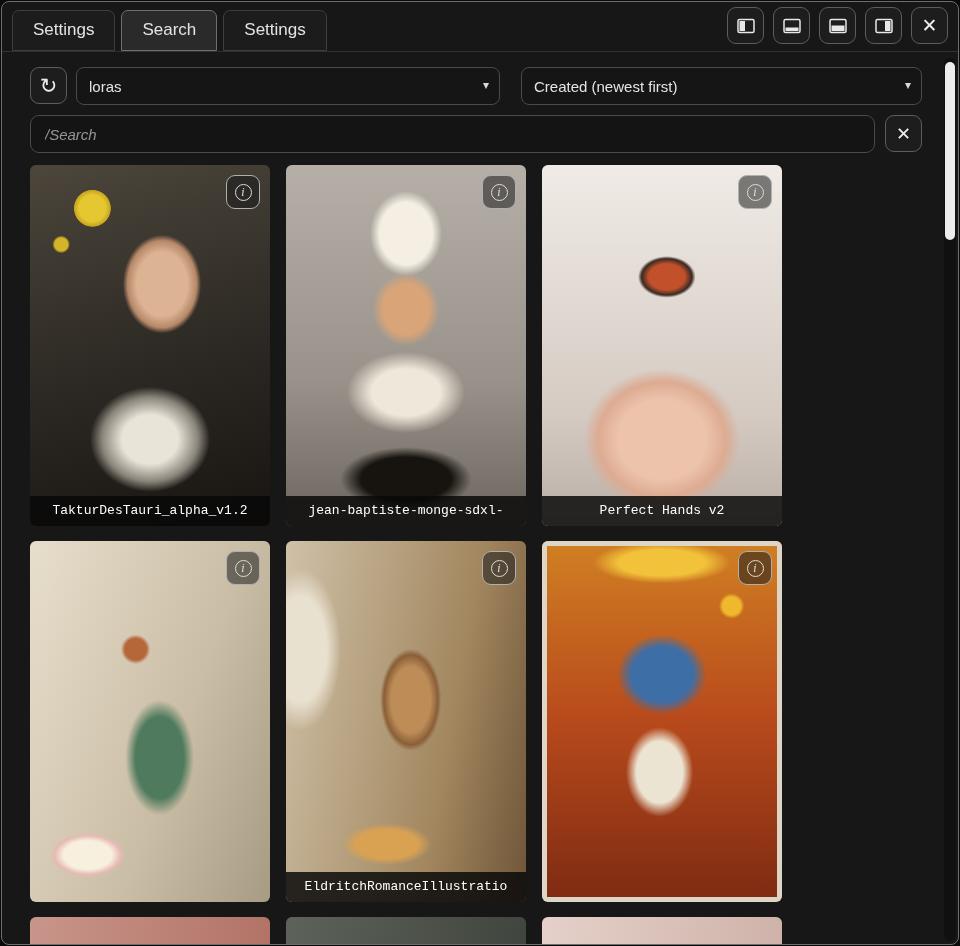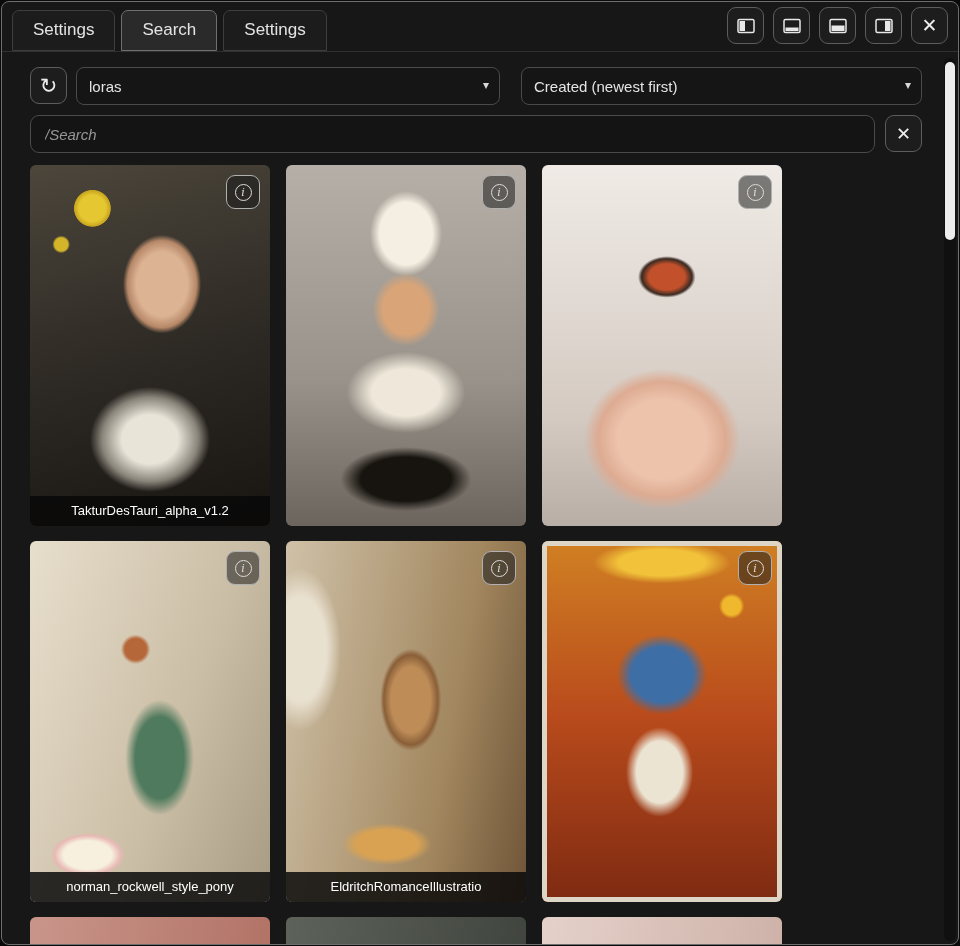--- a/index.html
+++ b/index.html
@@ -41,21 +41,21 @@
     font-family: "Liberation Sans", sans-serif; }
   .search::placeholder { font-style: italic; color: #969696; }
 
   
   .grid { margin: 12px 0 0 28px; display: grid; grid-template-columns: repeat(3, 240px);
     gap: 15px 16px; }
   .card { position: relative; width: 240px; height: 361px; border-radius: 6px;
     overflow: hidden; background: #222; cursor: pointer; }
   .thumb { position: absolute; inset: 0; }
   .card-label { position: absolute; left: 0; right: 0; bottom: 0; height: 30px; line-height: 30px;
-    background: rgba(8,8,8,0.84); color: #ffffff; font-family: Liberation Sans, sans-serif;
+    background: rgba(8,8,8,0.84); color: #ffffff; font-family: Liberation Mono, monospace;
     font-size: 13px; text-align: center; white-space: nowrap; overflow: hidden; padding: 0 6px; }
   .info-btn { position: absolute; top: 10px; right: 10px; width: 34px; height: 34px;
     border-radius: 9px; background: rgba(28,28,28,0.55); border: 1px solid #b0b0b0;
     display: flex; align-items: center; justify-content: center; cursor: pointer; }
   .i-circle { width: 17px; height: 17px; border: 1.5px solid #dcdcdc; border-radius: 50%;
     color: #dcdcdc; font-family: "DejaVu Serif", serif; font-style: italic; font-size: 11px;
     display: flex; align-items: center; justify-content: center; line-height: 1; }
 
   
   .t1 { background:
@@ -178,35 +178,36 @@
           <span class="i-circle">i</span>
         </button>
         <div class="card-label">TakturDesTauri_alpha_v1.2</div>
       </div>
 
       <div class="card">
         <div class="thumb t2" title="Pope wearing headphones DJing at a turntable"></div>
         <button class="info-btn">
           <span class="i-circle">i</span>
         </button>
+        <div class="card-label">jean-baptiste-monge-sdxl-</div>
       </div>
 
       <div class="card">
         <div class="thumb t3" title="Butterfly resting on open cupped hands"></div>
         <button class="info-btn">
           <span class="i-circle">i</span>
         </button>
+        <div class="card-label">Perfect Hands v2</div>
       </div>
 
       <div class="card">
         <div class="thumb t4" title="Woman in green dress decorating a cake in a retro kitchen"></div>
         <button class="info-btn">
           <span class="i-circle">i</span>
         </button>
-        <div class="card-label">norman_rockwell_style_pony</div>
       </div>
 
       <div class="card">
         <div class="thumb t5" title="Tabby cat sitting at a table with a plate of pancakes"></div>
         <button class="info-btn">
           <span class="i-circle">i</span>
         </button>
         <div class="card-label">EldritchRomanceIllustratio</div>
       </div>
 

